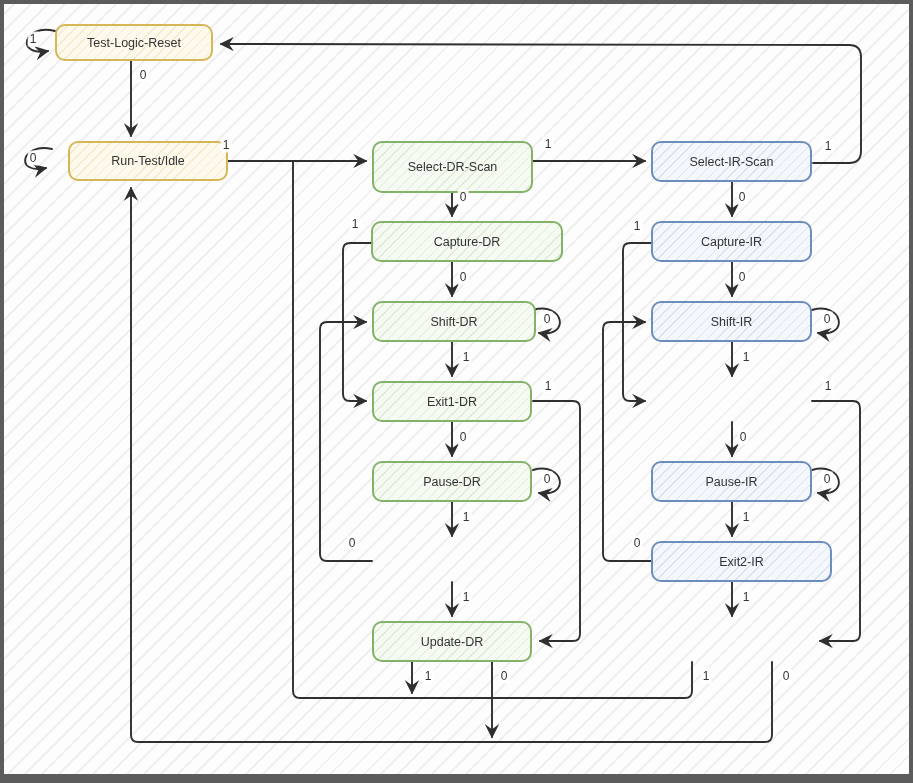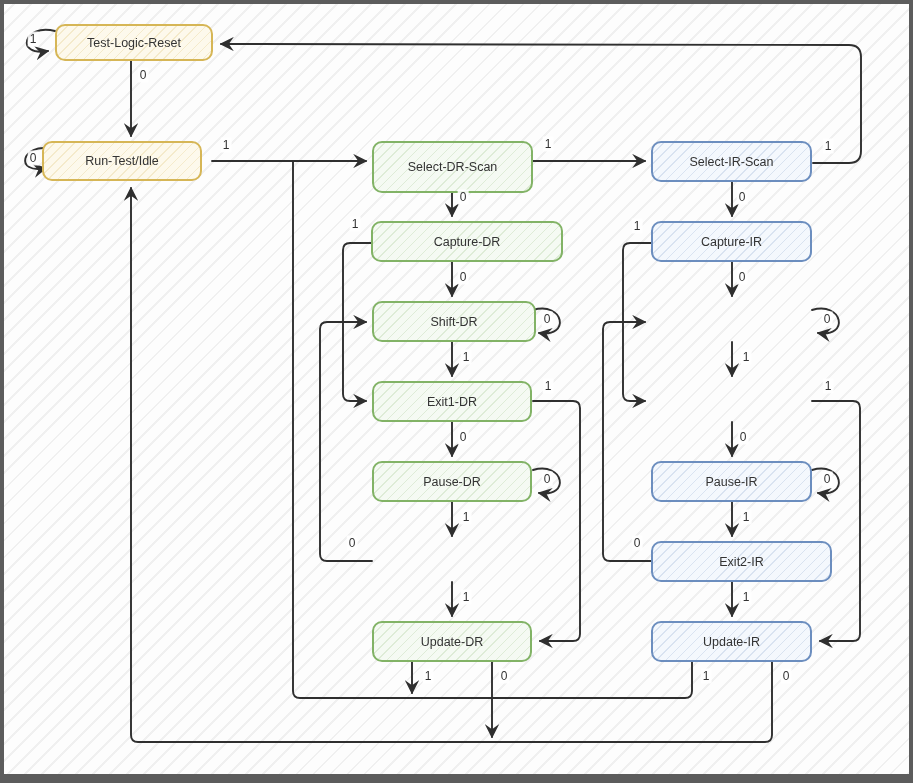--- a/index.html
+++ b/index.html
@@ -102,34 +102,34 @@
       <path d="M 812 401 L 853 401 Q 860 401 860 408 L 860 634 Q 860 641 853 641 L 820 641" marker-end="url(#arr)"></path>
 
       <path d="M 692 662 L 692 691 Q 692 698 685 698 L 300 698 Q 293 698 293 691 L 293 162"></path>
       <path d="M 412 662 L 412 693" marker-end="url(#arr)"></path>
       <path d="M 772 662 L 772 735 Q 772 742 765 742 L 138 742 Q 131 742 131 735 L 131 188" marker-end="url(#arr)"></path>
       <path d="M 492 662 L 492 737" marker-end="url(#arr)"></path>
     </g>
   </svg>
 
   <div class="state yellow" style="left:55px;top:24px;width:158px;height:37px">Test-Logic-Reset</div>
-  <div class="state yellow" style="left:42px;top:141px;width:160px;height:40px">Run-Test/Idle</div>
+  <div class="state yellow" style="left:68px;top:141px;width:160px;height:40px">Run-Test/Idle</div>
 
   <div class="state green" style="left:372px;top:141px;width:161px;height:52px">Select-DR-Scan</div>
   <div class="state green" style="left:371px;top:221px;width:192px;height:41px">Capture-DR</div>
   <div class="state green" style="left:372px;top:301px;width:164px;height:41px">Shift-DR</div>
   <div class="state green" style="left:372px;top:381px;width:160px;height:41px">Exit1-DR</div>
   <div class="state green" style="left:372px;top:461px;width:160px;height:41px">Pause-DR</div>
   <div class="state green" style="left:372px;top:621px;width:160px;height:41px">Update-DR</div>
 
   <div class="state blue" style="left:651px;top:141px;width:161px;height:41px">Select-IR-Scan</div>
   <div class="state blue" style="left:651px;top:221px;width:161px;height:41px">Capture-IR</div>
+  <div class="state blue" style="left:651px;top:301px;width:161px;height:41px">Shift-IR</div>
   <div class="state blue" style="left:651px;top:461px;width:161px;height:41px">Pause-IR</div>
   <div class="state blue" style="left:651px;top:541px;width:181px;height:41px">Exit2-IR</div>
-  <div class="state blue" style="left:651px;top:621px;width:161px;height:41px">Update-IR</div>
 
   <span class="elabel" style="left:33px;top:39px">1</span>
   <span class="elabel" style="left:143px;top:75px">0</span>
   <span class="elabel" style="left:33px;top:158px">0</span>
   <span class="elabel" style="left:226px;top:145px">1</span>
   <span class="elabel" style="left:548px;top:144px">1</span>
   <span class="elabel" style="left:828px;top:146px">1</span>
   <span class="elabel" style="left:463px;top:197px">0</span>
   <span class="elabel" style="left:463px;top:277px">0</span>
   <span class="elabel" style="left:355px;top:224px">1</span>

